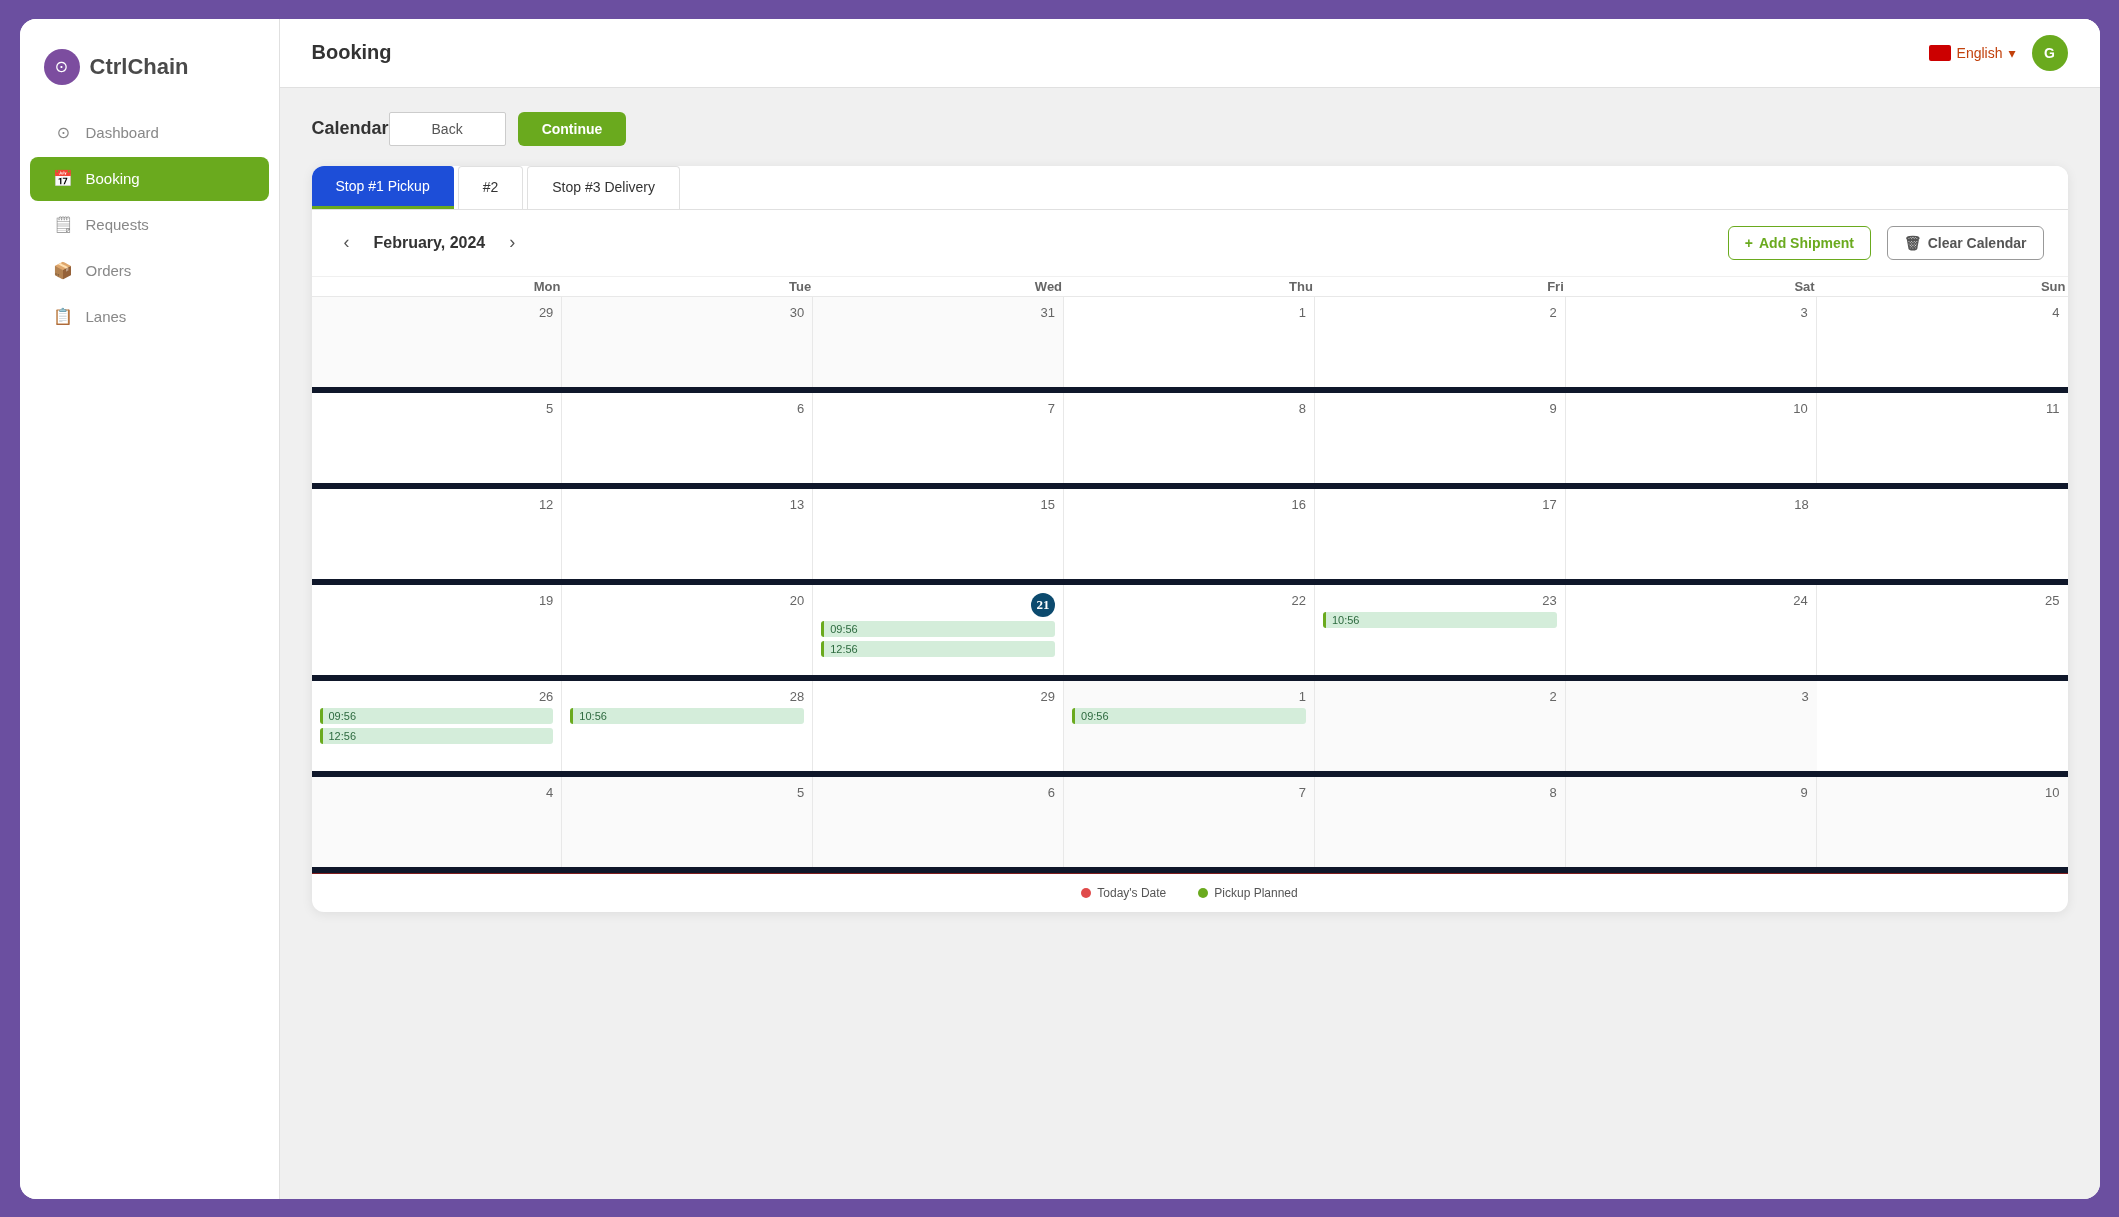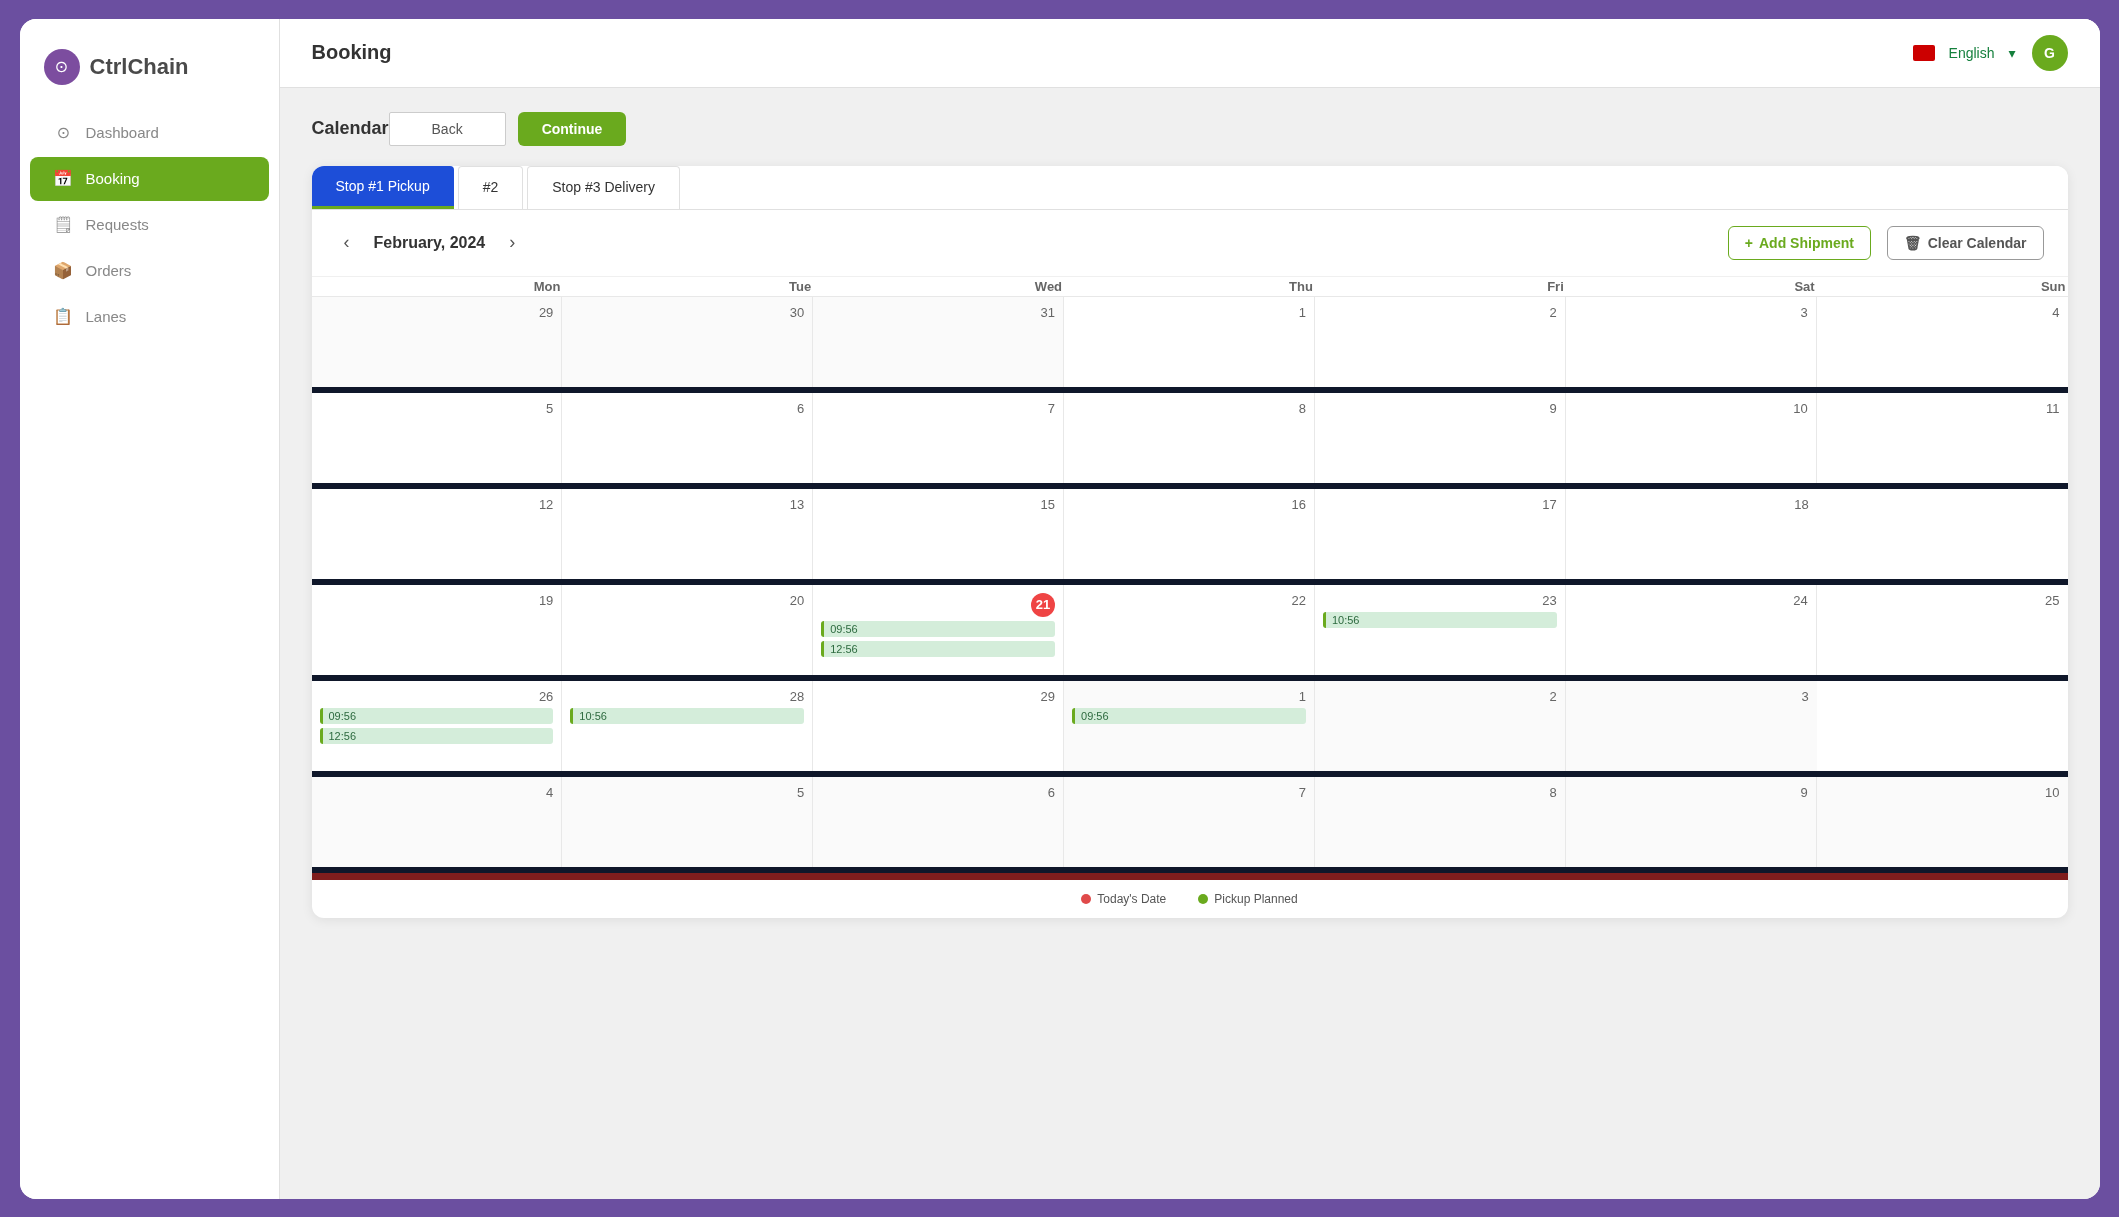--- a/index.html
+++ b/index.html
@@ -79,22 +79,22 @@
       align-items: center;
       justify-content: space-between;
     }
     .page-title-text {
       font-size: 20px; font-weight: 600; color: #333;
     }
     .topbar-right {
       display: flex; align-items: center; gap: 16px;
     }
     .lang-selector {
-      display: flex; align-items: center; gap: 14px;
-      color: #15803d; font-size: 14px; cursor: pointer;
+      display: flex; align-items: center; gap: 6px;
+      color: #c2410c; font-size: 14px; cursor: pointer;
     }
     .flag-icon {
       width: 22px; height: 16px;
       background: #cc0000;
       border-radius: 2px;
       position: relative;
       overflow: hidden;
     }
     .user-avatar {
       width: 36px; height: 36px;
@@ -241,46 +241,47 @@
     }
     .cal-cell:last-child { border-right: none; }
     .cal-cell.other-month { color: #bbb; background: #fafafa; }
     .cal-date {
       font-size: 13px;
       text-align: right;
       color: #666;
       font-weight: 500;
     }
     .cal-date.today {
-      background: #ef4444;
+      background: #0c4a6e;
       color: #fff;
       border-radius: 50%;
       width: 24px; height: 24px;
       display: flex; align-items: center; justify-content: center;
       margin-left: auto;
       font-weight: 700;
+      font-family: Liberation Serif, serif;
     }
     .cal-event {
       margin-top: 4px;
       padding: 2px 6px;
       border-radius: 3px;
       font-size: 11px;
       font-weight: 500;
     }
     .event-green {
       background: #d4edda;
       color: #2d6a3f;
       border-left: 3px solid #6aaa1e;
     }
     
     .calendar-legend {
       display: flex; align-items: center; justify-content: center;
       gap: 32px;
       padding: 12px;
-      border-top: 7px solid #7f1d1d;
+      border-top: 1px solid #7f1d1d;
     }
     .legend-item {
       display: flex; align-items: center; gap: 6px;
       font-size: 12px; color: #555;
     }
     .legend-dot {
       width: 10px; height: 10px; border-radius: 50%;
     }
     .dot-red { background: #e04a4a; }
     .dot-green { background: #6aaa1e; }

